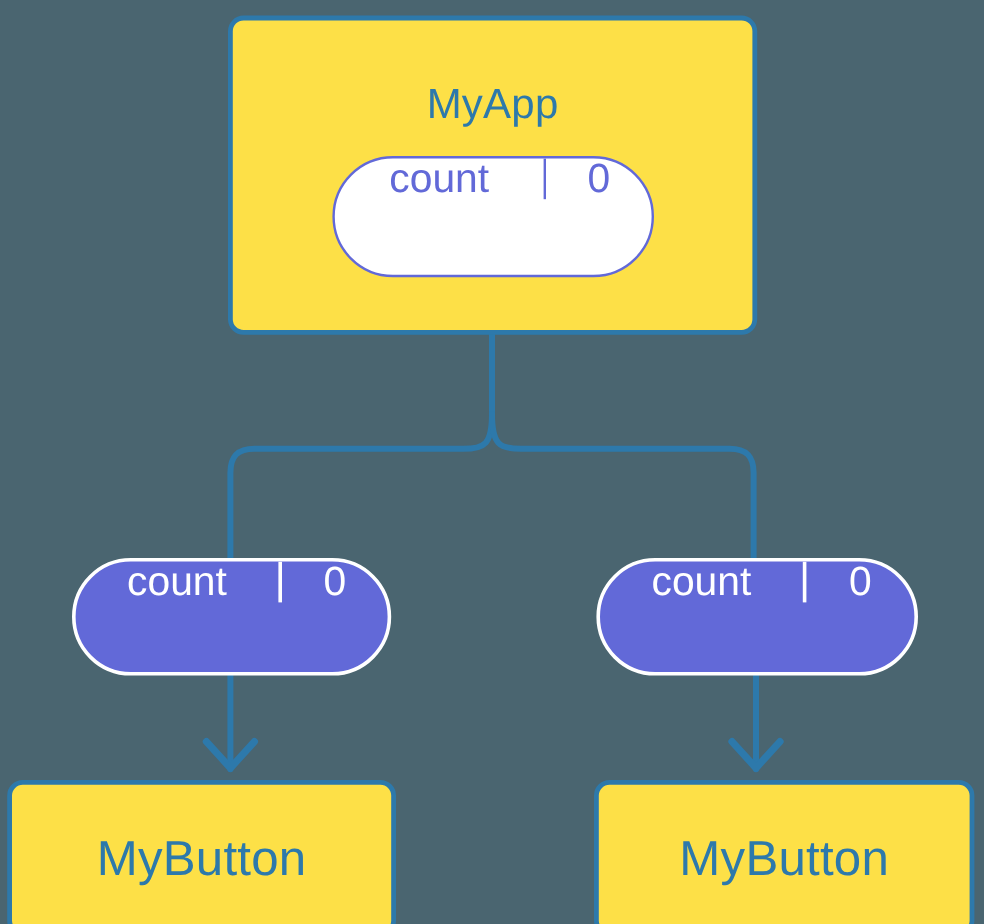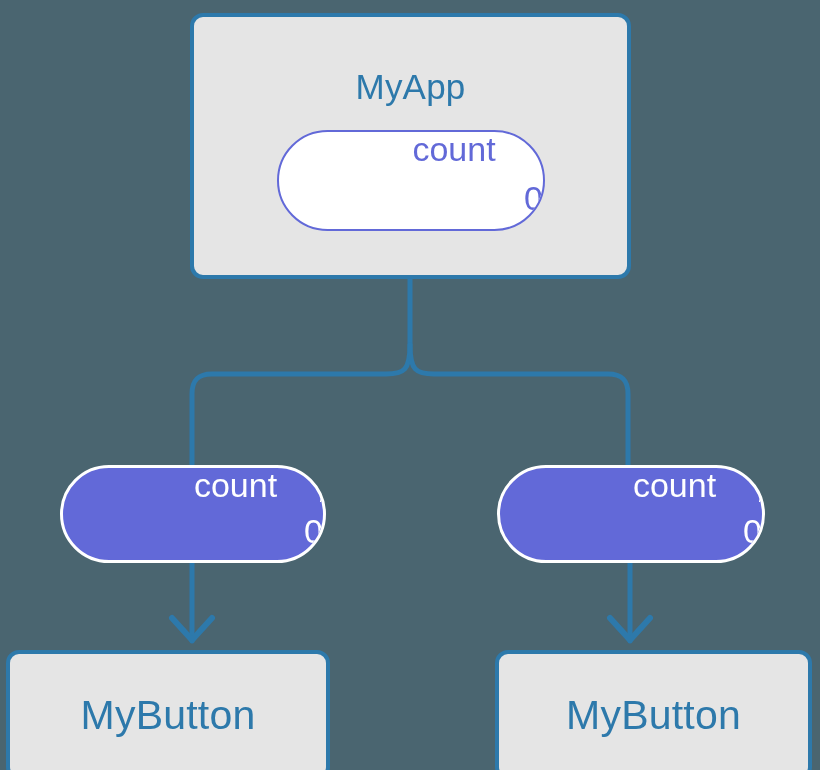--- a/index.html
+++ b/index.html
@@ -28,21 +28,21 @@
     top: 0;
     width: 820px;
     height: 770px;
     z-index: 1;
     pointer-events: none;
   }
   
   .node-box {
     position: absolute;
     box-sizing: border-box;
-    background: #e5e5e5;
+    background: #fde047;
     border: 4px solid #2d79ab;
     border-radius: 13px;
     z-index: 2;
     display: flex;
     flex-direction: column;
     align-items: center;
   }
   #app-box {
     left: 190px;
     top: 13px;
@@ -73,25 +73,24 @@
   }
   .btn-box .box-title {
     margin-top: 0;
     font-size: 41px;
   }
   
   .pill {
     position: absolute;
     box-sizing: border-box;
     display: flex;
-    align-items: flex-end;
+    align-items: flex-start;
     border-radius: 999px;
     z-index: 3;
     overflow: hidden;
-    flex-direction: column;
   }
   .pill .pill-key,
   .pill .pill-val {
     display: flex;
     align-items: center;
     justify-content: center;
     font-size: 34px;
     line-height: 1;
     white-space: nowrap;
     box-sizing: border-box;

